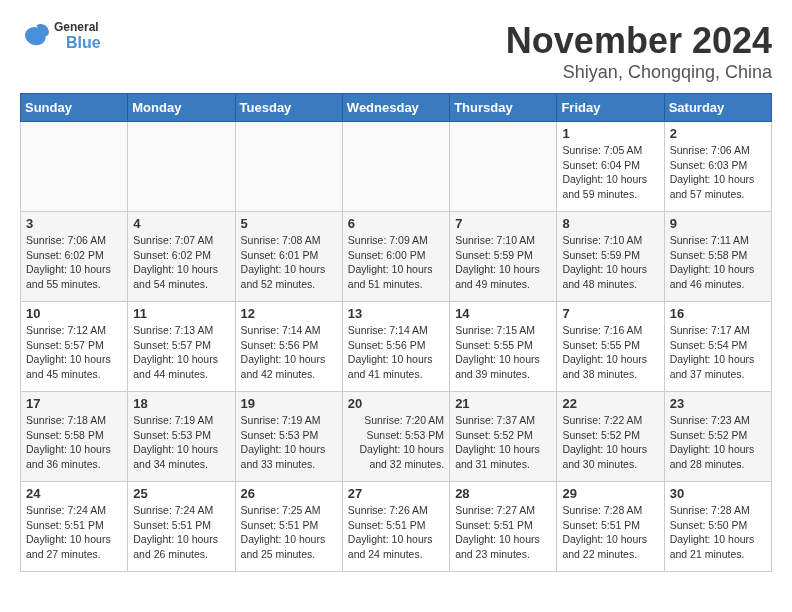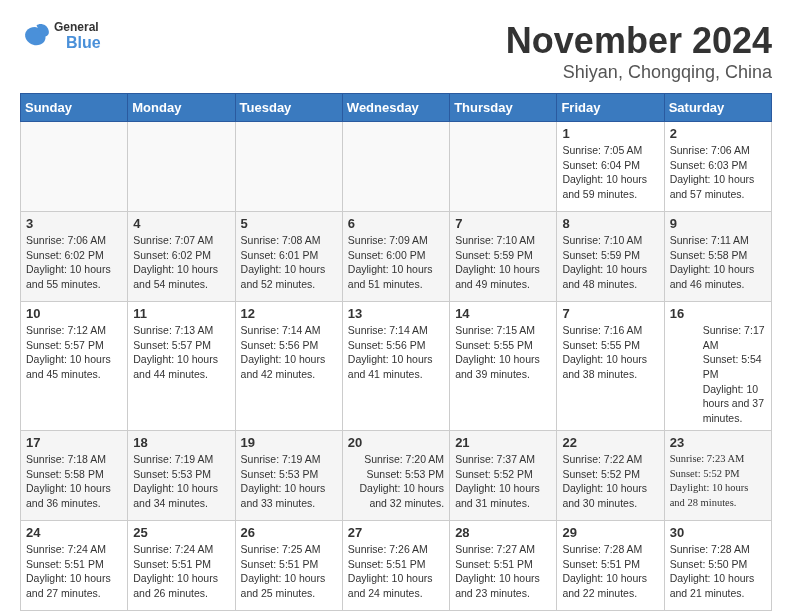--- a/index.html
+++ b/index.html
@@ -210,21 +210,21 @@
 Daylight: 10 hours and 39 minutes.</div>
         </td>
         <td>
           <span class="day-number">7</span>
           <div class="day-info" style="white-space: pre-line;">Sunrise: 7:16 AM
 Sunset: 5:55 PM
 Daylight: 10 hours and 38 minutes.</div>
         </td>
         <td>
           <span class="day-number">16</span>
-          <div class="day-info" style="white-space: pre-line; margin-left: 33px;">Sunrise: 7:17 AM
+          <div class="day-info" style="white-space: pre-line;">Sunrise: 7:17 AM
 Sunset: 5:54 PM
 Daylight: 10 hours and 37 minutes.</div>
         </td>
       </tr>
       <tr>
         <td>
           <span class="day-number">17</span>
           <div class="day-info" style="white-space: pre-line;">Sunrise: 7:18 AM
 Sunset: 5:58 PM
 Daylight: 10 hours and 36 minutes.</div>
@@ -254,21 +254,21 @@
 Daylight: 10 hours and 31 minutes.</div>
         </td>
         <td>
           <span class="day-number">22</span>
           <div class="day-info" style="white-space: pre-line;">Sunrise: 7:22 AM
 Sunset: 5:52 PM
 Daylight: 10 hours and 30 minutes.</div>
         </td>
         <td>
           <span class="day-number">23</span>
-          <div class="day-info" style="white-space: pre-line; font-family: Liberation Serif, serif;">Sunrise: 7:23 AM
+          <div class="day-info" style="white-space: pre-line;">Sunrise: 7:23 AM
 Sunset: 5:52 PM
 Daylight: 10 hours and 28 minutes.</div>
         </td>
       </tr>
       <tr>
         <td>
           <span class="day-number">24</span>
           <div class="day-info" style="white-space: pre-line;">Sunrise: 7:24 AM
 Sunset: 5:51 PM
 Daylight: 10 hours and 27 minutes.</div>

